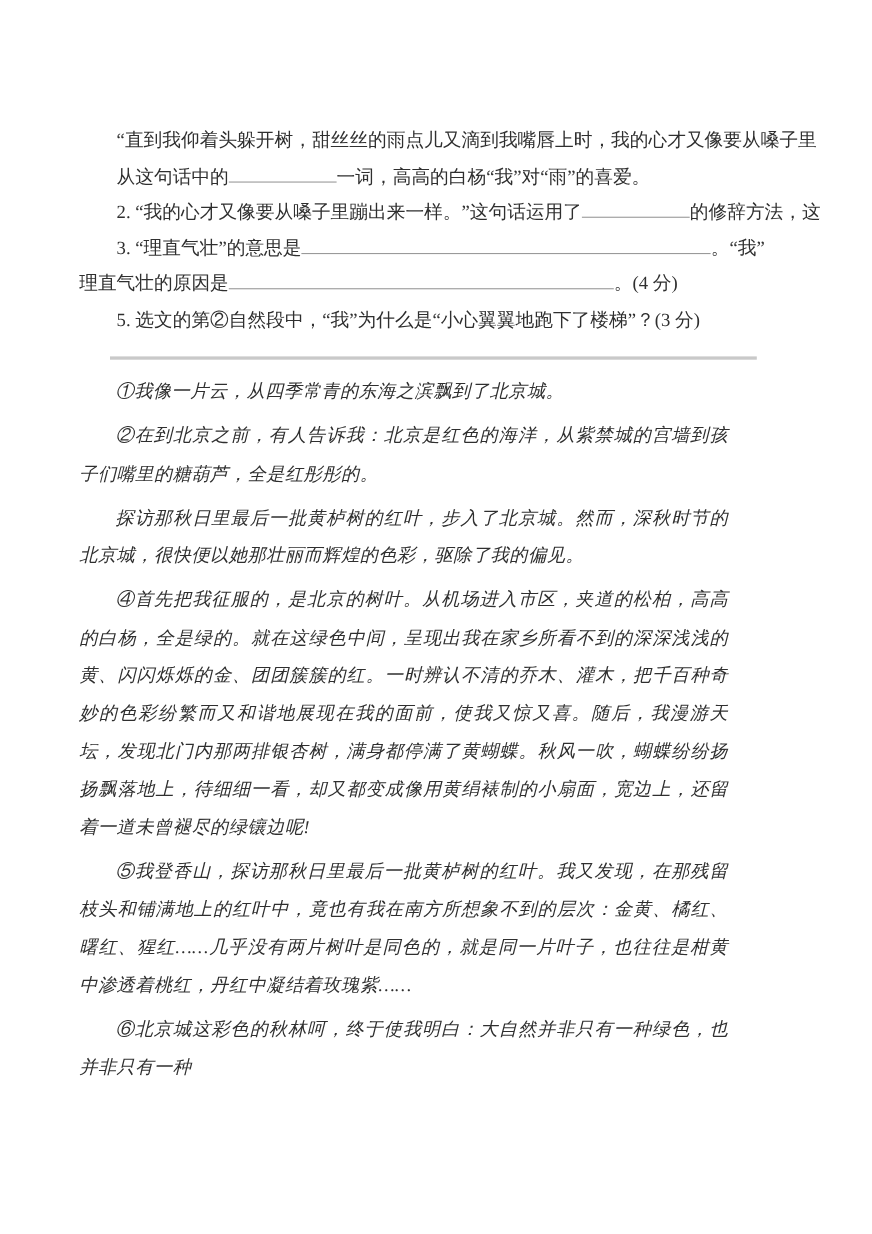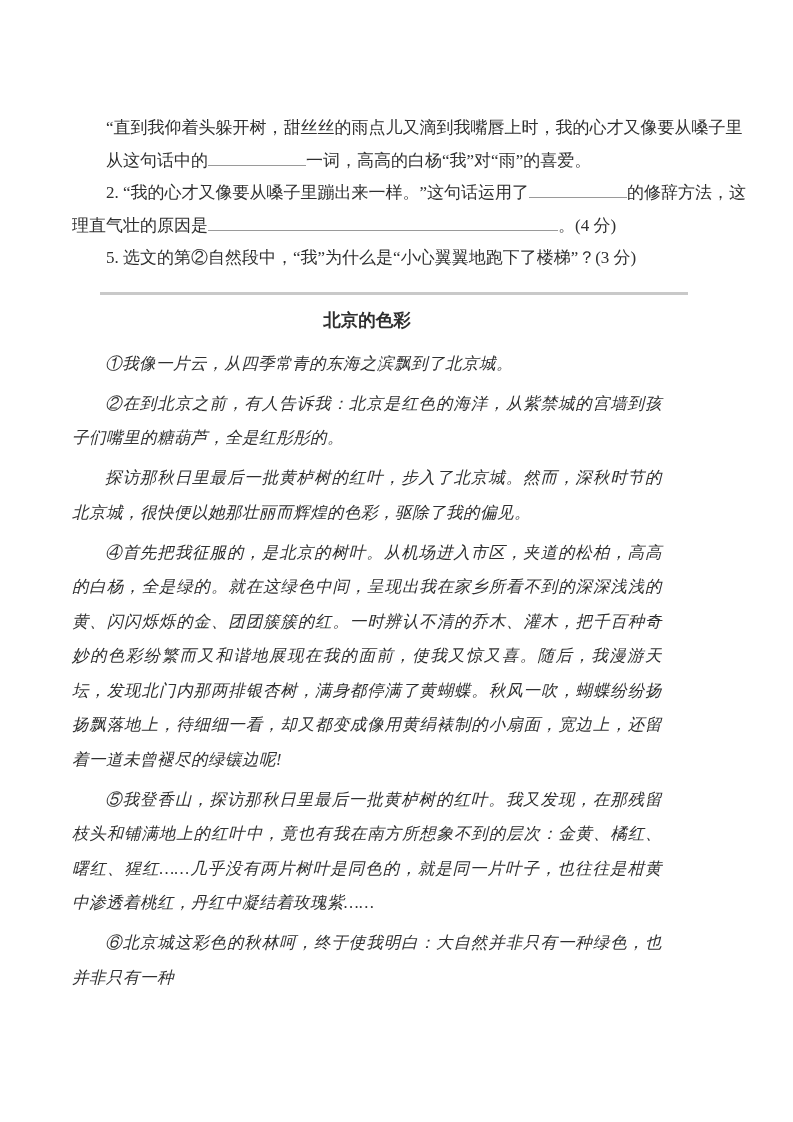--- a/index.html
+++ b/index.html
@@ -98,35 +98,37 @@
 
     <div class="qline indent">
       <span>从这句话中的</span><span class="blank b98"></span><span>一词，高高的白杨“我”对“雨”的喜爱。</span>
     </div>
 
     <div class="qline indent">
       <span>2. “我的心才又像要从嗓子里蹦出来一样。”这句话运用了</span><span class="blank b98"></span><span>的修辞方法，这</span>
     </div>
 
 
+    <div class="qline indent">
+      <span>3. “理直气壮”的意思是</span><span class="blank b372"></span><span>。“我”</span>
+    </div>
 
     <div class="qline">
       <span>理直气壮的原因是</span><span class="blank b350"></span><span>。(4 分)</span>
     </div>
 
     <div class="qline indent">
       <span>5. 选文的第②自然段中，“我”为什么是“小心翼翼地跑下了楼梯”？(3 分)</span>
     </div>
 
   </div>
 
   <div class="divider"></div>
 
 
-  <div class="passage-title">北京的色彩</div>
 
   <div class="passage">
     <p>①我像一片云，从四季常青的东海之滨飘到了北京城。</p>
     <p>②在到北京之前，有人告诉我：北京是红色的海洋，从紫禁城的宫墙到孩子们嘴里的糖葫芦，全是红彤彤的。</p>
     <p>探访那秋日里最后一批黄栌树的红叶，步入了北京城。然而，深秋时节的北京城，很快便以她那壮丽而辉煌的色彩，驱除了我的偏见。</p>
     <p>④首先把我征服的，是北京的树叶。从机场进入市区，夹道的松柏，高高的白杨，全是绿的。就在这绿色中间，呈现出我在家乡所看不到的深深浅浅的黄、闪闪烁烁的金、团团簇簇的红。一时辨认不清的乔木、灌木，把千百种奇妙的色彩纷繁而又和谐地展现在我的面前，使我又惊又喜。随后，我漫游天坛，发现北门内那两排银杏树，满身都停满了黄蝴蝶。秋风一吹，蝴蝶纷纷扬扬飘落地上，待细细一看，却又都变成像用黄绢裱制的小扇面，宽边上，还留着一道未曾褪尽的绿镶边呢!</p>
     <p>⑤我登香山，探访那秋日里最后一批黄栌树的红叶。我又发现，在那残留枝头和铺满地上的红叶中，竟也有我在南方所想象不到的层次：金黄、橘红、曙红、猩红……几乎没有两片树叶是同色的，就是同一片叶子，也往往是柑黄中渗透着桃红，丹红中凝结着玫瑰紫……</p>
     <p>⑥北京城这彩色的秋林呵，终于使我明白：大自然并非只有一种绿色，也并非只有一种</p>
   </div>
 

